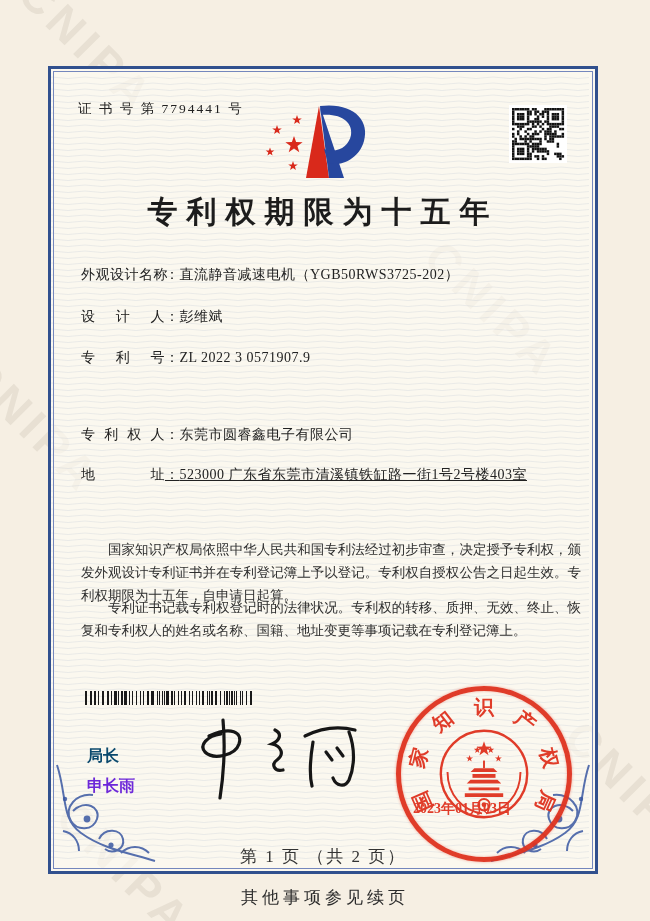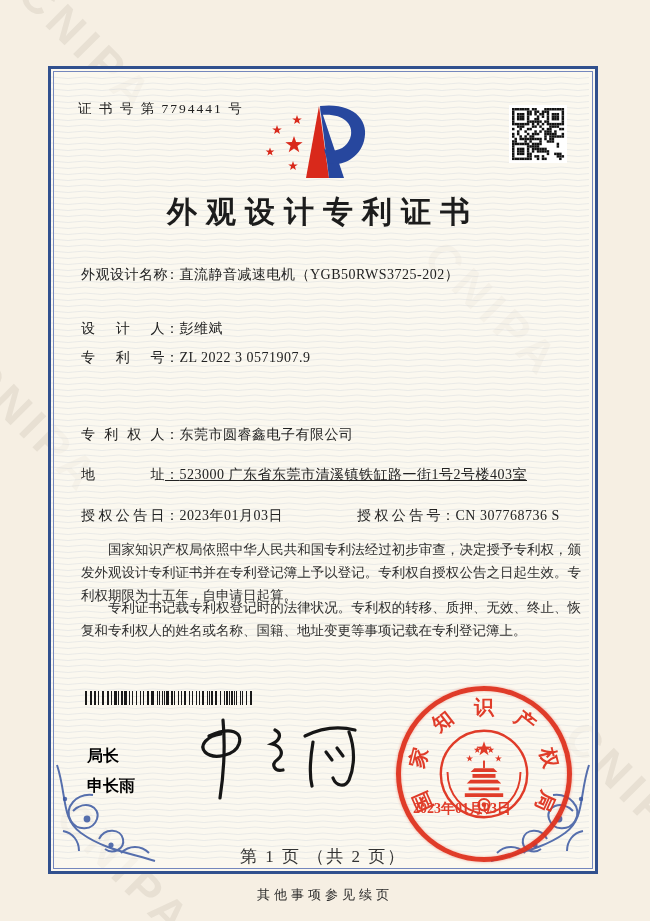--- a/index.html
+++ b/index.html
@@ -23,46 +23,46 @@
          background:rgba(255,253,247,0.6);
          box-shadow:inset 0 0 0 2px #fbf8f0, inset 0 0 0 3px var(--border-blue-light);
          z-index:1;}
   #waves{position:absolute;left:0;top:0;z-index:0;}
   .cert-number{position:absolute;left:27px;top:31px;font-size:13.5px;letter-spacing:2px;z-index:2;}
   #logo{position:absolute;left:199px;top:29px;z-index:2;}
   #qr{position:absolute;left:458px;top:36px;z-index:2;}
   .title{position:absolute;left:0;right:0;top:123px;text-align:center;font-size:30px;font-weight:bold;
          letter-spacing:9px;z-index:2;color:#1c1c1c;}
   .field-row{position:absolute;left:30px;width:514px;font-size:14px;letter-spacing:0.5px;z-index:2;white-space:nowrap;}
-  .fr1{top:197px;} .fr2{top:251px;} .fr3{top:280px;} .fr4{top:318px;} .fr5{top:357px;} .fr6{top:397px;text-decoration:underline;} .fr7{top:438px;}
+  .fr1{top:197px;} .fr2{top:239px;} .fr3{top:280px;} .fr4{top:318px;} .fr5{top:357px;} .fr6{top:397px;text-decoration:underline;} .fr7{top:438px;}
   .f-label{display:inline-block;width:84px;text-align:justify;text-align-last:justify;vertical-align:bottom;}
   .f-col2{position:absolute;left:276px;top:0;}
   .para{position:absolute;left:30px;width:500px;margin:0;text-align:justify;text-indent:2em;
         font-size:13.5px;line-height:1.72;z-index:2;color:#2e2e2e;}
   .para1{top:469px;} .para2{top:527px;}
   #barcode{position:absolute;left:34px;top:622px;z-index:2;}
   .signer-title{position:absolute;left:36px;top:677px;font-family:"Liberation Sans","DejaVu Sans",sans-serif;
-        font-size:16px;font-weight:bold;z-index:2;color:#000000;}
+        font-size:16px;font-weight:bold;z-index:2;color:#0c4a6e;}
   .signer-name{position:absolute;left:36px;top:707px;font-family:"Liberation Sans","DejaVu Sans",sans-serif;
-        font-size:16px;font-weight:bold;z-index:2;color:#000000;}
+        font-size:16px;font-weight:bold;z-index:2;color:#6d28d9;}
   #signature{position:absolute;left:128px;top:645px;z-index:2;}
   
   #seal{position:absolute;left:345px;top:617px;width:176px;height:176px;z-index:3;opacity:0.95;}
   #seal .ring{position:absolute;left:0;top:0;right:0;bottom:0;border:5px solid var(--seal-red);border-radius:50%;
         box-shadow:0 0 3px rgba(223,50,31,.45), inset 0 0 3px rgba(223,50,31,.35);}
   .seal-char{position:absolute;left:50%;top:50%;font-size:20px;font-weight:bold;color:var(--seal-red);
         font-family:"Liberation Serif","DejaVu Serif",serif;}
   #emblem{position:absolute;left:40px;top:40px;}
   .seal-date{position:absolute;left:0;top:114px;width:132px;text-align:center;font-size:14px;font-weight:bold;
         color:var(--seal-red);z-index:2;white-space:nowrap;}
   .page-footer{position:absolute;left:0;right:0;top:776px;text-align:center;font-size:17px;
         letter-spacing:2px;z-index:2;color:#333;}
   .flourish{position:absolute;z-index:2;}
   #flourishL{left:0px;top:692px;} #flourishR{right:0px;top:692px;transform:scaleX(-1);}
-  .continuation{position:absolute;left:0;right:0;top:886px;text-align:center;font-size:13px;
+  .continuation{position:absolute;left:0;right:0;top:886px;text-align:center;font-size:17px;
         letter-spacing:4px;z-index:1;color:#2c2c2c;}
 </style>
 </head>
 <body>
 
 <div id="page">
 
   <div id="panel">
     <svg id="waves" width="538" height="796">
         <path d="M0 8 q17 3 34 0 q17 3 34 0 q17 3 34 0 q17 3 34 0 q17 3 34 0 q17 3 34 0 q17 3 34 0 q17 3 34 0 q17 3 34 0 q17 3 34 0 q17 3 34 0 q17 3 34 0 q17 3 34 0 q17 3 34 0 q17 3 34 0 q17 3 34 0" fill="none" stroke="var(--wave)" stroke-width="0.7" stroke-opacity="0.22"></path>
@@ -445,42 +445,36 @@
         <rect x="47.64" y="50.12" width="2.48" height="2.48" fill="#111"></rect>
         <rect x="50.12" y="50.12" width="2.48" height="2.48" fill="#111"></rect>
         <rect x="52.60" y="50.12" width="2.48" height="2.48" fill="#111"></rect>
         <rect x="20.36" y="52.60" width="2.48" height="2.48" fill="#111"></rect>
         <rect x="27.80" y="52.60" width="2.48" height="2.48" fill="#111"></rect>
         <rect x="32.76" y="52.60" width="2.48" height="2.48" fill="#111"></rect>
         <rect x="35.24" y="52.60" width="2.48" height="2.48" fill="#111"></rect>
         <rect x="50.12" y="52.60" width="2.48" height="2.48" fill="#111"></rect>
       </svg>
 
-    <div class="title">外观设计专利证书</div>
+    <div class="title">专利权期限为十五年</div>
 
     <div class="field-row fr1">
       <span class="f-label">外观设计名称</span><span>：</span><span>直流静音减速电机（YGB50RWS3725-202）</span>
     </div>
     <div class="field-row fr2">
       <span class="f-label">设计人</span><span>：</span><span>彭维斌</span>
     </div>
     <div class="field-row fr3">
       <span class="f-label">专利号</span><span>：</span><span>ZL 2022 3 0571907.9</span>
     </div>
     <div class="field-row fr5">
       <span class="f-label">专利权人</span><span>：</span><span>东莞市圆睿鑫电子有限公司</span>
     </div>
     <div class="field-row fr6">
       <span class="f-label">地址</span><span>：</span><span>523000 广东省东莞市清溪镇铁缸路一街1号2号楼403室</span>
-    </div>
-    <div class="field-row fr7">
-      <span class="f-label">授权公告日</span><span>：</span><span>2023年01月03日</span>
-      <span class="f-col2">
-        <span class="f-label">授权公告号</span><span>：</span><span>CN 307768736 S</span>
-      </span>
     </div>
 
     <p class="para para2">专利证书记载专利权登记时的法律状况。专利权的转移、质押、无效、终止、恢复和专利权人的姓名或名称、国籍、地址变更等事项记载在专利登记簿上。</p>
     <p class="para para1">国家知识产权局依照中华人民共和国专利法经过初步审查，决定授予专利权，颁发外观设计专利证书并在专利登记簿上予以登记。专利权自授权公告之日起生效。专利权期限为十五年，自申请日起算。</p>
 
     <svg id="barcode" width="168" height="14">
         <rect x="0" y="0" width="2" height="14" fill="#1a1a1a"></rect>
         <rect x="5" y="0" width="2" height="14" fill="#1a1a1a"></rect>
         <rect x="9" y="0" width="2" height="14" fill="#1a1a1a"></rect>
         <rect x="13" y="0" width="1" height="14" fill="#1a1a1a"></rect>

